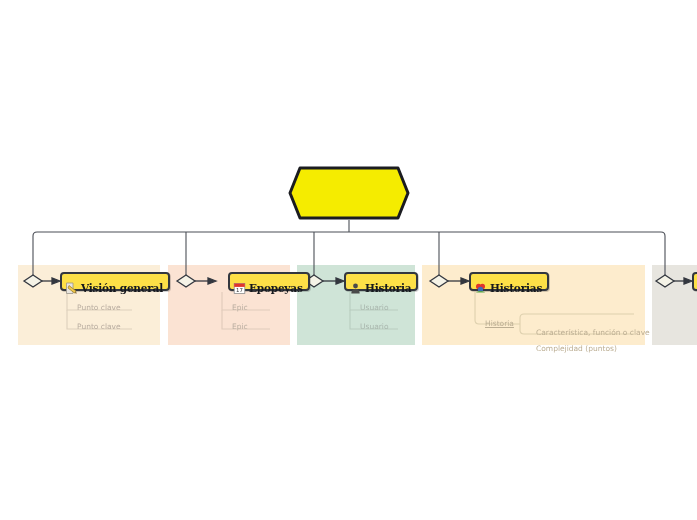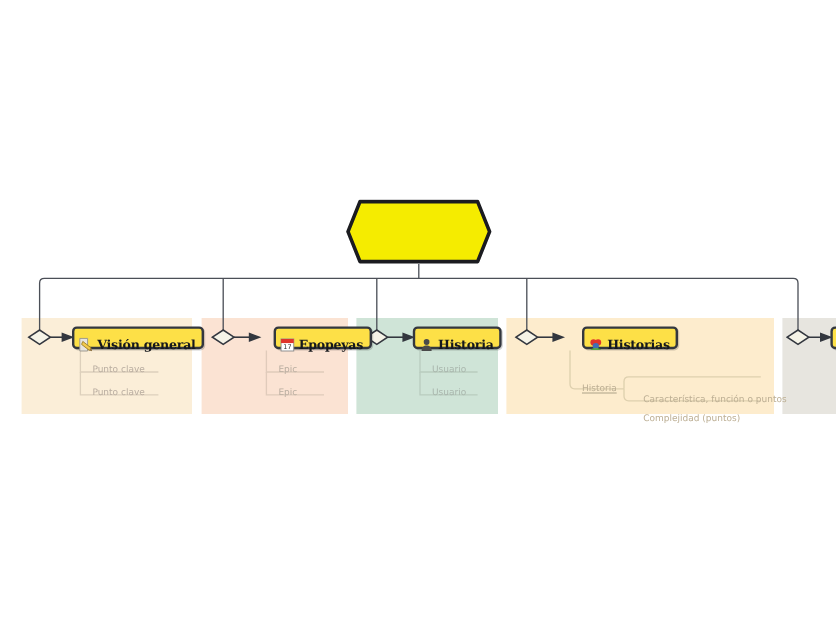--- a/index.html
+++ b/index.html
@@ -188,30 +188,30 @@
     <svg viewBox="0 0 13 13" xmlns="http://www.w3.org/2000/svg">
       <circle cx="6.5" cy="4" r="2.4" fill="#4a4a4a"></circle>
       <path d="M2.3,11.6 C2.3,8.2 4.2,7 6.5,7 C8.8,7 10.7,8.2 10.7,11.6 Z" fill="#4a4a4a"></path>
     </svg>
   </span>
   <span class="node-label">Historia</span>
 </div>
 <div class="subitem green" style="left:360px; top:303px;">Usuario</div>
 <div class="subitem green" style="left:360px; top:322px;">Usuario</div>
 
-<div class="node-box" style="left:469px; top:272px;margin-left:16px;">
+<div class="node-box" style="left:469px; top:272px;">
   <span class="node-icon">
     <svg viewBox="0 0 13 13" xmlns="http://www.w3.org/2000/svg">
       <circle cx="4.6" cy="4.4" r="2.6" fill="#e0352b"></circle>
       <circle cx="8.4" cy="4.4" r="2.6" fill="#e0352b"></circle>
       <circle cx="6.5" cy="7.4" r="2.6" fill="#3f6fb5"></circle>
       <path d="M2,10.6 C4,8.6 9,8.6 11,10.6 Z" fill="#5aa64b"></path>
     </svg>
   </span>
   <span class="node-label">Historias</span>
 </div>
 <div class="subitem" style="left:485px; top:319px; color:#bcae93;text-decoration:underline;">Historia</div>
 <div class="subitem" style="left:536px; top:308px; color:#bcae93;margin-top:36px;">Complejidad (puntos)</div>
-<div class="subitem" style="left:536px; top:328px; color:#bcae93;">Característica, función o puntos</div>
+<div class="subitem" style="left:536px; top:328px; color:#bcae93;">Característica, función o clave</div>
 
 <div class="node-box" style="left:692px; top:272px; width:20px;">
   <span class="node-label"></span>
 </div>
 
 </body></html>

